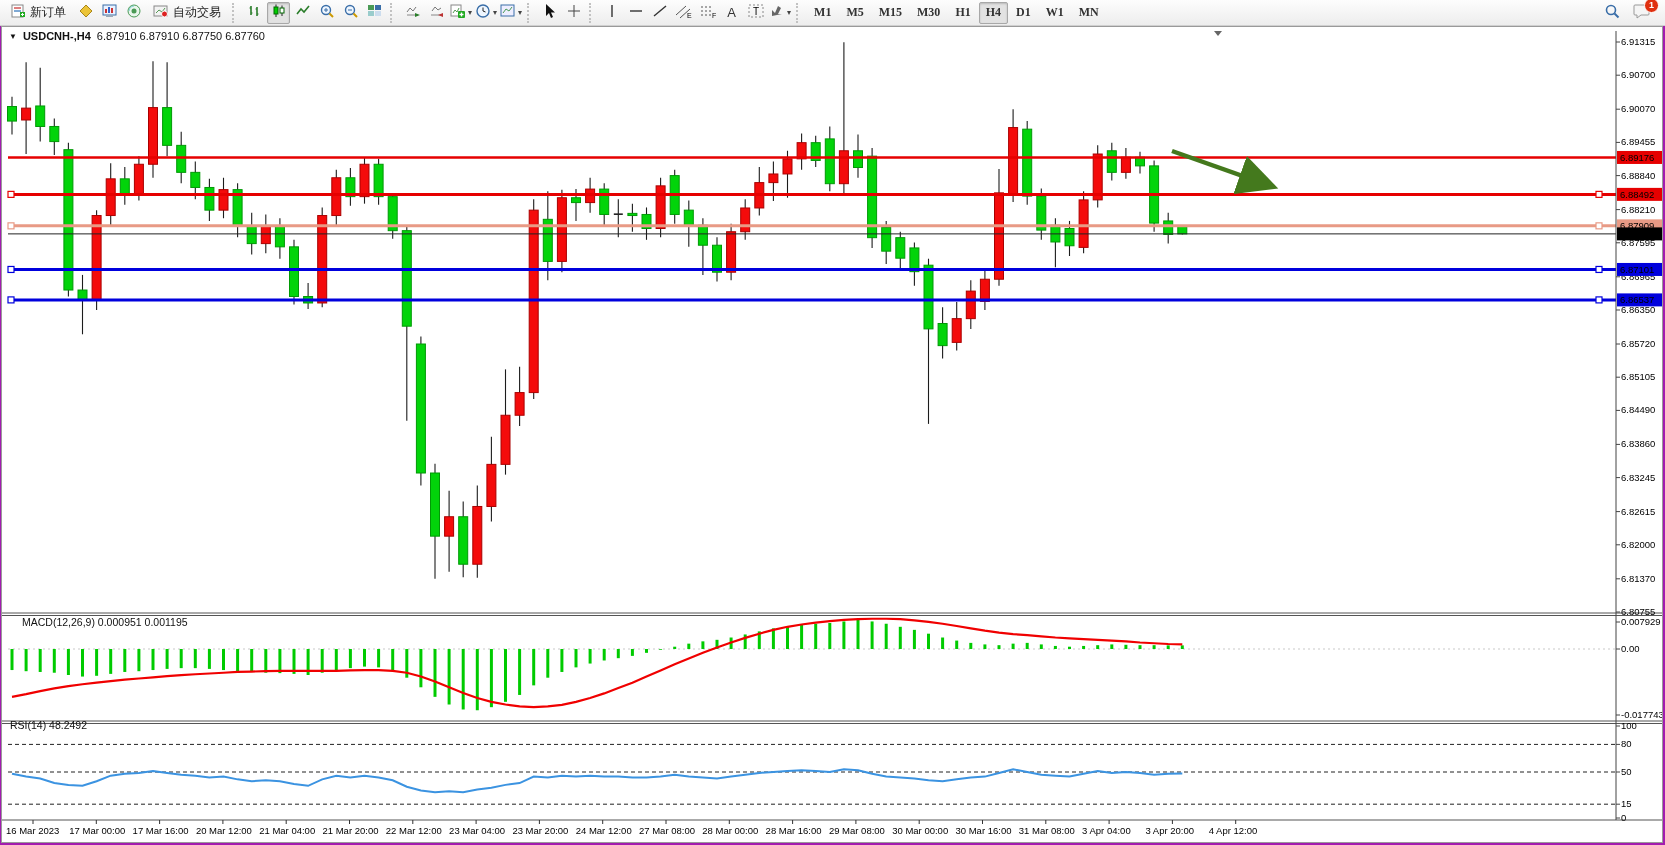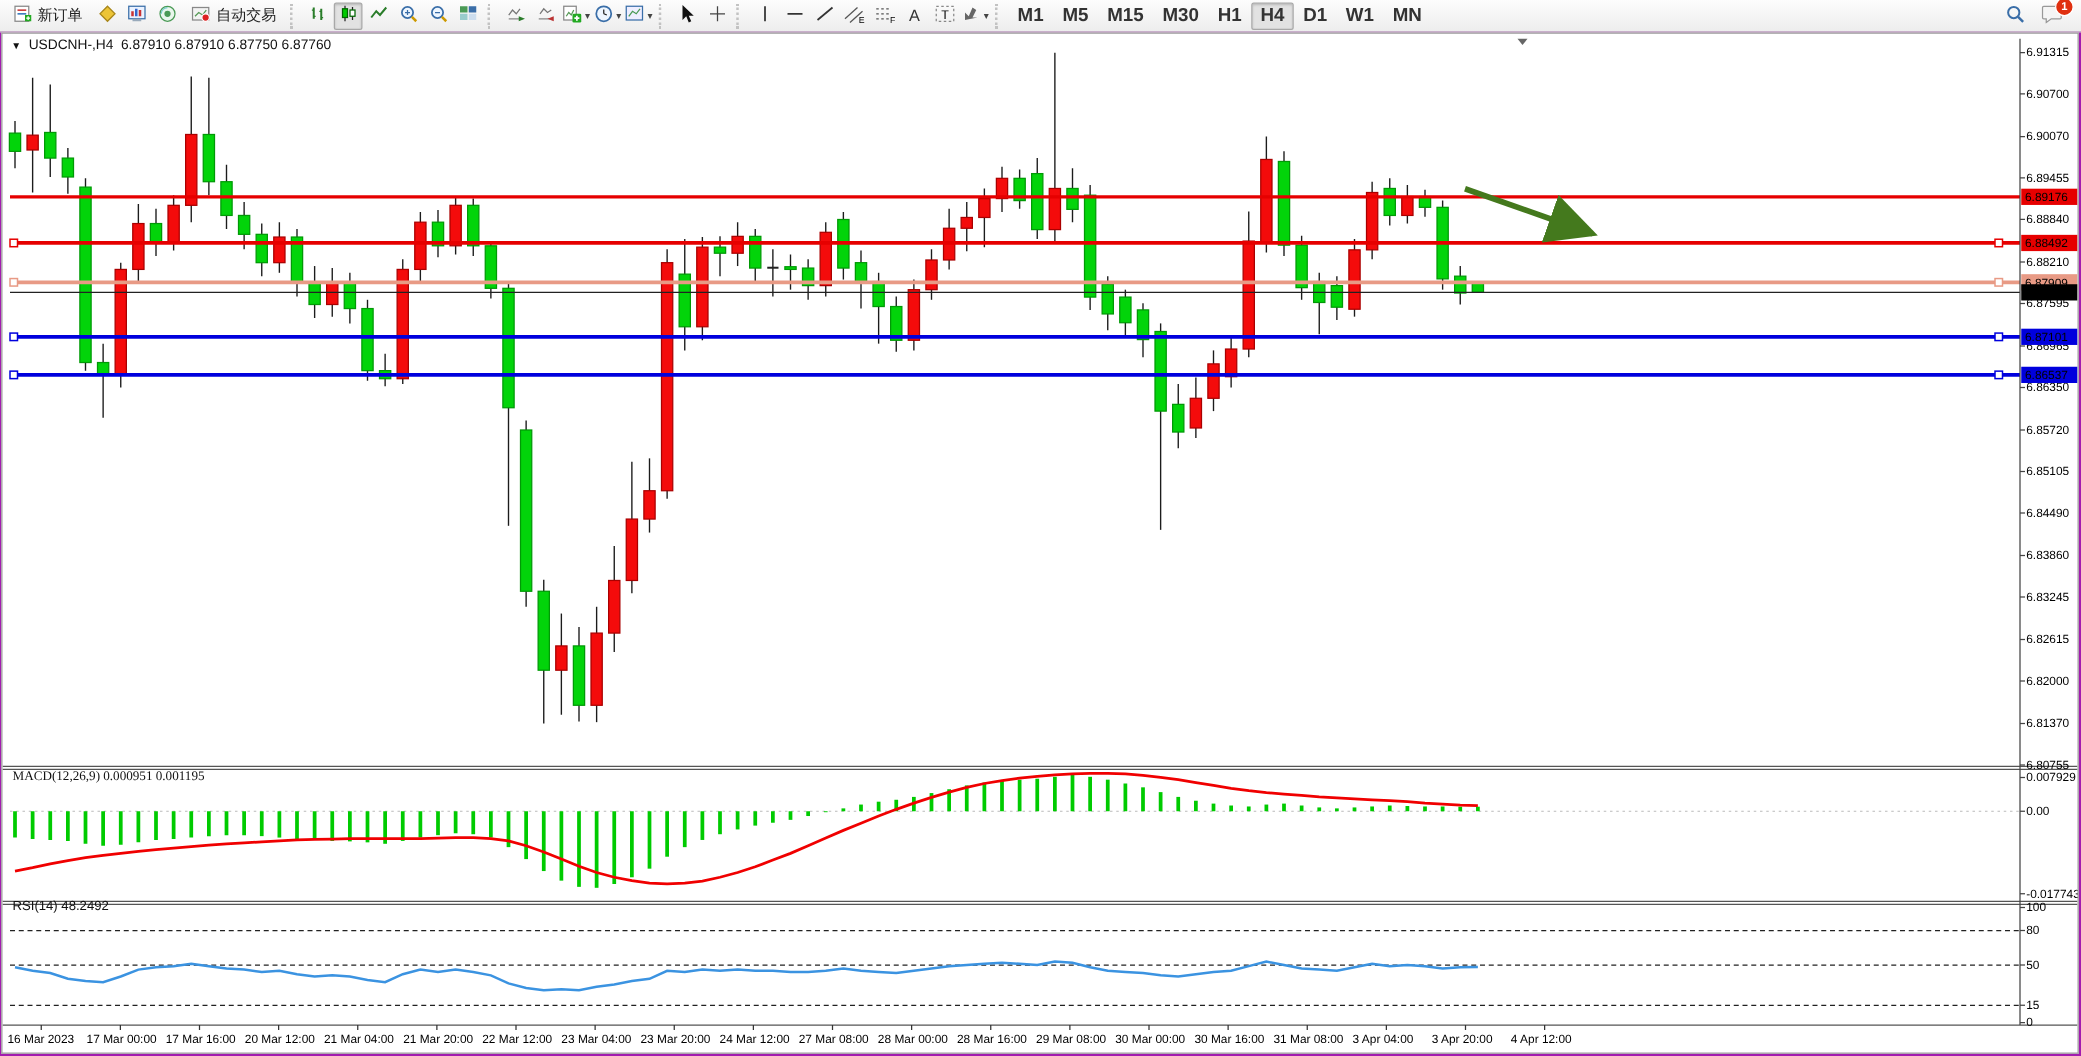--- a/index.html
+++ b/index.html
@@ -8,22 +8,22 @@
   
   .toolbar{position:absolute;left:0;top:0;width:100%;height:26px;
            background:linear-gradient(#fdfdfd,#ededed);
            border-bottom:1px solid #d0d0d0;display:flex;align-items:center;
            padding:0 4px;box-sizing:border-box;gap:1px;}
   .tbtn{height:22px;min-width:23px;display:flex;align-items:center;justify-content:center;
         border:1px solid transparent;border-radius:2px;font-size:12px;color:#222;box-sizing:border-box;}
   .tbtn.text{padding:0 6px;gap:4px;white-space:nowrap;}
   .tbtn.pressed{background:#e2e2e2;border-color:#a8a8a8;box-shadow:inset 0 1px 2px rgba(0,0,0,.18);}
   .grip{width:5px;height:20px;border-left:2px dotted #c2c2c2;margin:0 3px;}
-  .tf{height:20px;padding:0 6px;font-size:15px;font-weight:bold;color:#333;
-      display:flex;align-items:center;border:1px solid transparent;border-radius:2px;}
+  .tf{height:20px;padding:0 6px;font-size:12px;font-weight:bold;color:#333;
+      display:flex;align-items:center;border:1px solid transparent;border-radius:2px;font-family:Liberation Serif, serif;}
   .tf.pressed{background:#e2e2e2;border:1px solid #a8a8a8;box-shadow:inset 0 1px 2px rgba(0,0,0,.18);}
   .drop{font-size:8px;color:#444;margin-left:2px;}
   .right-tools{margin-left:auto;display:flex;align-items:center;gap:6px;padding-right:8px;}
   .chat-wrap{position:relative;}
   .badge{position:absolute;top:-5px;right:-7px;background:#e03010;color:#fff;
          border-radius:8px;font-size:9px;min-width:13px;height:13px;line-height:13px;
          text-align:center;font-weight:bold;border:1px solid #fff;}
   
   .chart-window{position:absolute;left:1px;top:26px;width:1662px;height:817px;
                 background:#fff;border:1px solid #9a9a9a;box-sizing:border-box;}
@@ -645,20 +645,20 @@
         <line x1="1107.1" y1="793" x2="1107.1" y2="797" stroke="#333"></line>
         <text x="1080.1" y="807">3 Apr 04:00</text>
         <line x1="1170.3999999999999" y1="793" x2="1170.3999999999999" y2="797" stroke="#333"></line>
         <text x="1143.3999999999999" y="807">3 Apr 20:00</text>
         <line x1="1233.7" y1="793" x2="1233.7" y2="797" stroke="#333"></line>
         <text x="1206.7" y="807">4 Apr 12:00</text>
       </svg>
 
     <div class="overlay-label sym-title">
       <span class="tri">▼</span>
-      <span style="font-weight:normal;">USDCNH-,H4</span>
+      <span style="font-weight:bold;">USDCNH-,H4</span>
       <span>6.87910 6.87910 6.87750 6.87760</span>
     </div>
-    <div class="overlay-label" style="left:8px;top:589px;font-size:10.5px;font-family:Liberation Serif, serif;">MACD(12,26,9) 0.000951 0.001195</div>
+    <div class="overlay-label" style="left:20px;top:589px;font-size:10.5px;">MACD(12,26,9) 0.000951 0.001195</div>
     <div class="overlay-label" style="left:8px;top:692px;font-size:10.5px;">RSI(14) 48.2492</div>
   </div>
 
 </div>
 
 </body></html>

